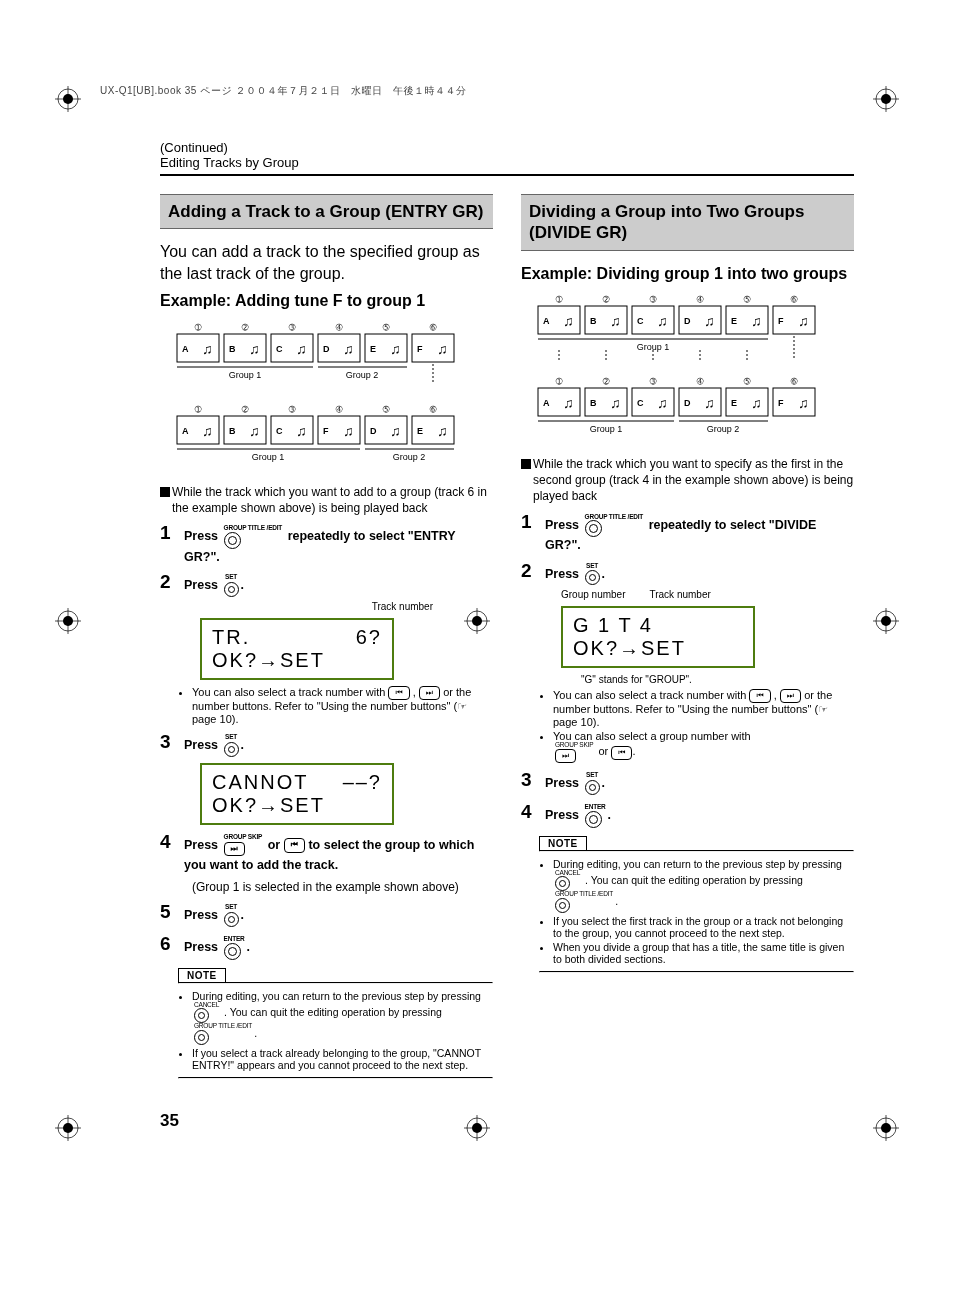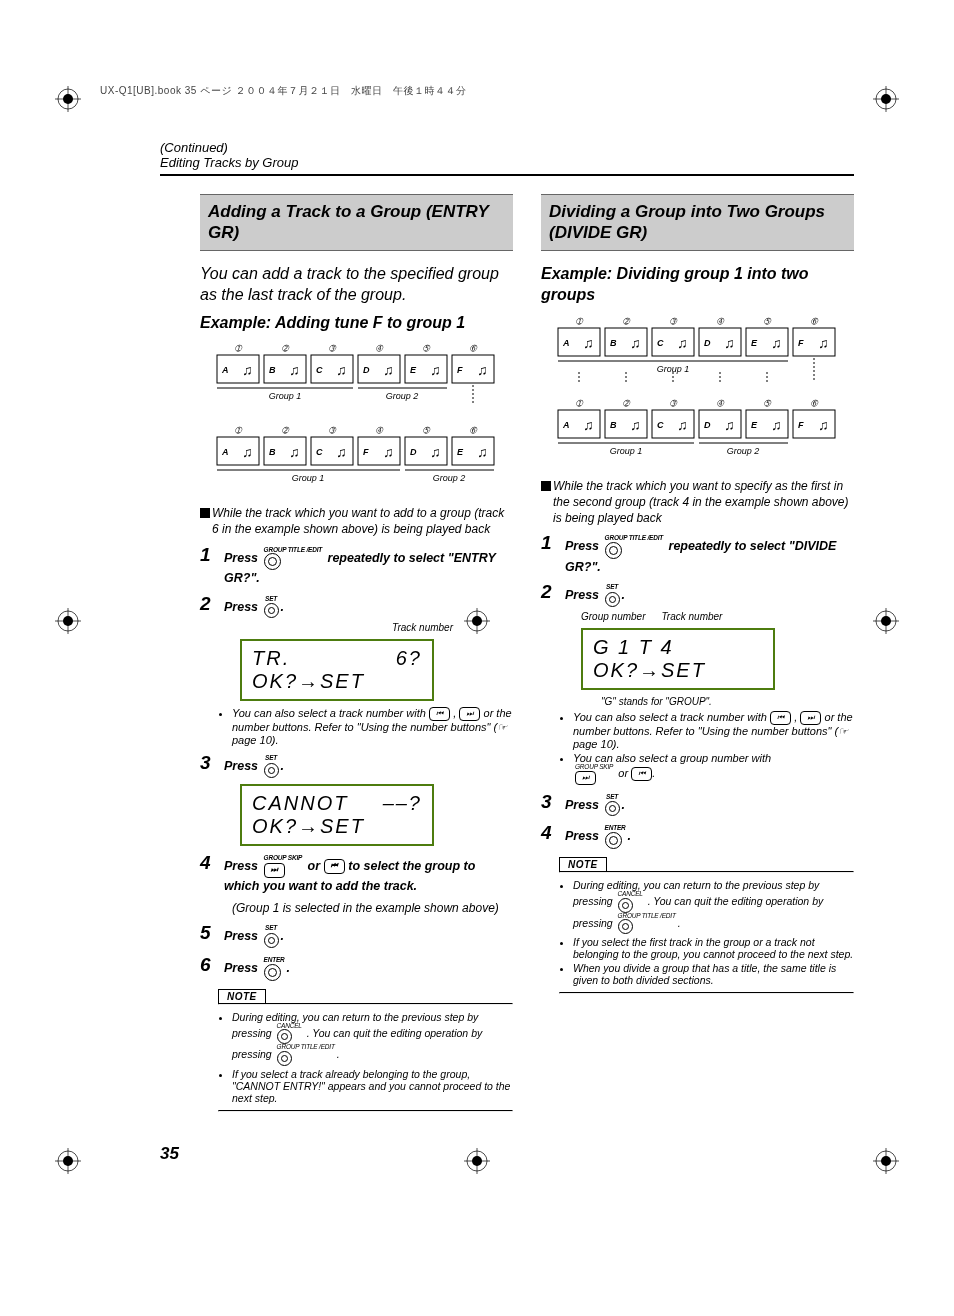--- a/index.html
+++ b/index.html
@@ -8,39 +8,37 @@
     margin: 0;
     padding: 0;
     width: 954px;
     position: relative;
     color: #000;
   }
   .page {
     padding: 80px 60px 60px 60px;
     box-sizing: border-box;
     position: relative;
-    font-style: italic;
   }
   .header-line {
     font-size: 10px;
     color: #444;
     position: absolute;
     top: 84px; left: 100px;
     letter-spacing: 0.5px;
   }
   .header {
     margin-bottom: 10px;
   }
   .continued { font-size: 13px; }
   .section-line { font-size: 13px; }
   hr.thick { border: none; border-top: 2.5px solid #000; margin: 4px 0 18px 0; }
   .columns {
     display: flex;
     gap: 28px;
-    margin-left: 40px;
   }
   .col { flex: 1; width: 50%; }
   .h-box {
     background: #ccc;
     border-top: 1.5px solid #666;
     border-bottom: 1.5px solid #666;
     padding: 6px 8px;
     font-size: 17px;
     font-weight: bold;
     margin-bottom: 12px;
@@ -468,21 +466,21 @@
       <div class="step">
         <div class="step-num">2</div>
         <div class="step-text">
           <span>Press</span>
           <span class="icon-btn">
             <span class="small-label">SET</span>
             <span class="circle-icon"></span>
           </span>.
         </div>
       </div>
-      <div style="margin-left:40px; display:flex; gap:16px;">
+      <div style="margin-left:40px; display:flex; gap:24px;">
         <span class="small-caption">Group number</span>
         <span class="small-caption">Track number</span>
       </div>
       <div class="display-box">
         <div>G   1  T     4</div>
         <div>OK?→SET</div>
       </div>
       <div class="small-caption" style="margin-left:60px;">"G" stands for "GROUP".</div>
 
       <ul class="bullet-list">

